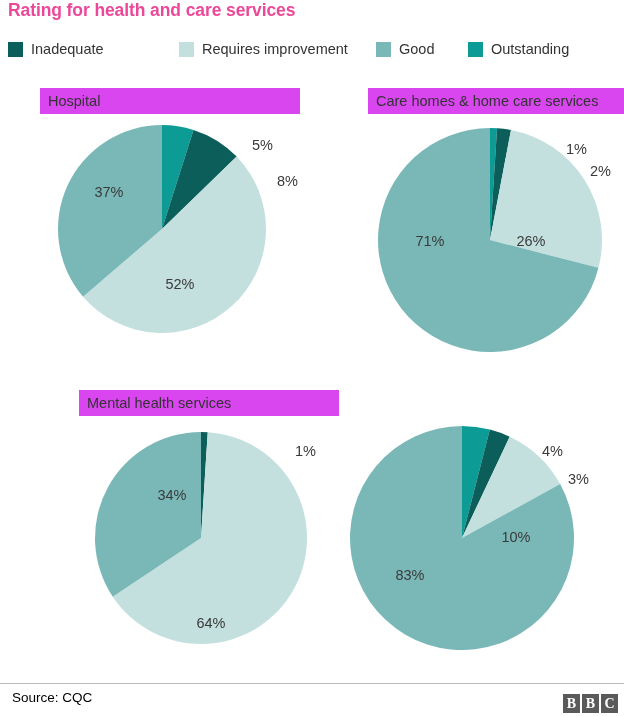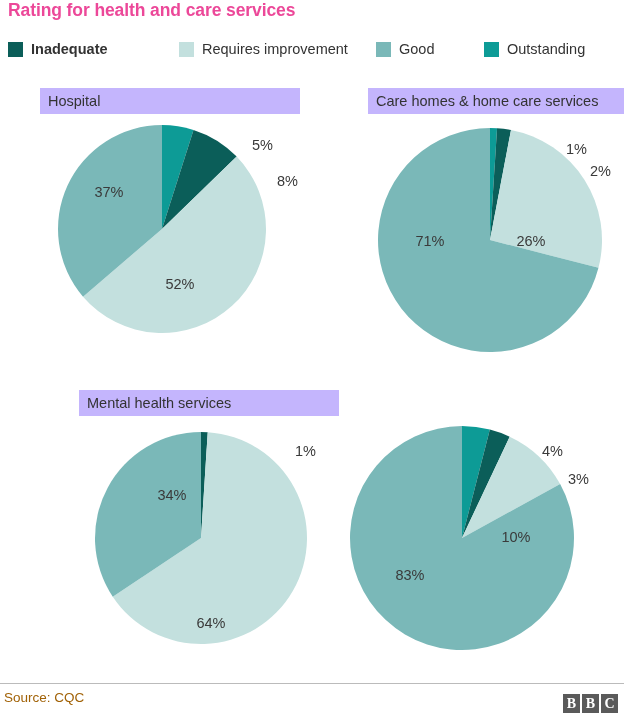--- a/index.html
+++ b/index.html
@@ -72,21 +72,21 @@
   .panel-b { left: 340px; top: 0px; margin-left: 28px;   }
   .panel-c { left: 40px;  top: 302px; margin-left: 39px; }
   .panel-d { left: 340px; top: 302px; }
 
   .panel-header {
     position: absolute;
     left: 0;
     top: 0;
     width: 260px;
     height: 26px;
-    background: #c4b5fd;
+    background: #d946ef;
   }
   .panel-header .panel-title {
     position: absolute;
     left: 8px;
     top: 50%;
     transform: translateY(-50%);
     font-size: 14.5px;
     color: #333333;
     white-space: nowrap;
   }
@@ -114,24 +114,24 @@
   .footer-rule {
     position: absolute;
     left: 0;
     top: 683px;
     width: 624px;
     height: 1px;
     background: #bbbbbb;
   }
   .source-text {
     position: absolute;
-    left: 4px;
+    left: 12px;
     top: 690px;
     font-size: 13.5px;
-    color: #a16207;
+    color: #000000;
     white-space: nowrap;
   }
   .bbc-logo {
     position: absolute;
     right: 6px;
     top: 694px;
     display: flex;
     gap: 2px;
   }
   .bbc-block {
@@ -145,33 +145,33 @@
     text-align: center;
     font-family: "Liberation Serif", serif;
   }
 </style>
 </head>
 <body>
 
 <div class="chart-title">Rating for health and care services</div>
 
 <div class="legend">
-  <div class="legend-item" style="left:0px;font-weight:bold;">
+  <div class="legend-item" style="left:0px;">
     <span class="legend-swatch" style="background-color: rgb(11, 94, 89);"></span>
     <span class="legend-label">Inadequate</span>
   </div>
   <div class="legend-item" style="left:155px;margin-left:16px;">
     <span class="legend-swatch" style="background-color: rgb(195, 224, 222);"></span>
     <span class="legend-label">Requires improvement</span>
   </div>
   <div class="legend-item" style="left:368px;">
     <span class="legend-swatch" style="background-color: rgb(122, 184, 184);"></span>
     <span class="legend-label">Good</span>
   </div>
-  <div class="legend-item" style="left:476px;">
+  <div class="legend-item" style="left:460px;">
     <span class="legend-swatch" style="background-color: rgb(13, 155, 150);"></span>
     <span class="legend-label">Outstanding</span>
   </div>
 </div>
 
 <div class="panels">
 
   <div class="panel panel-a">
     <div class="panel-header">
       <span class="panel-title">Hospital</span>

